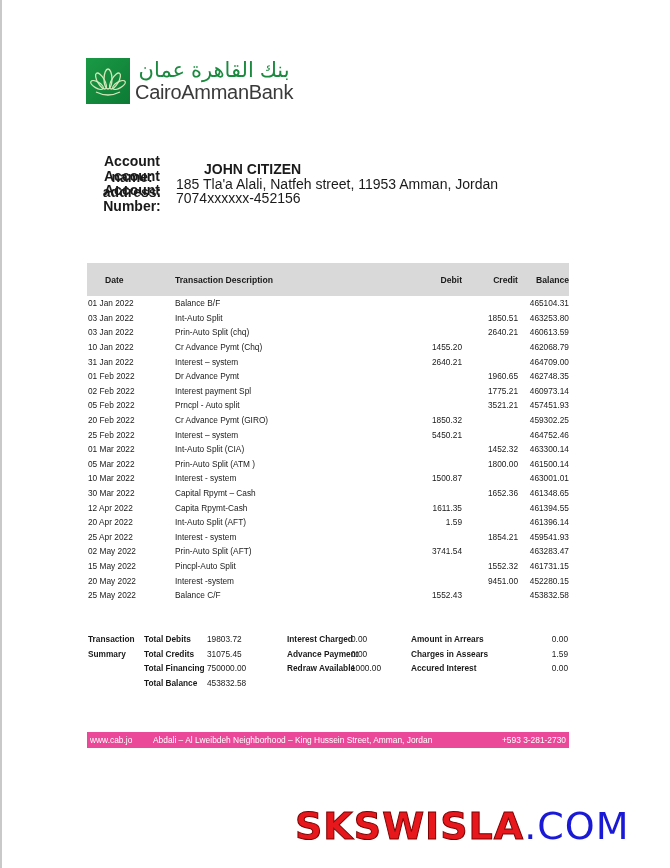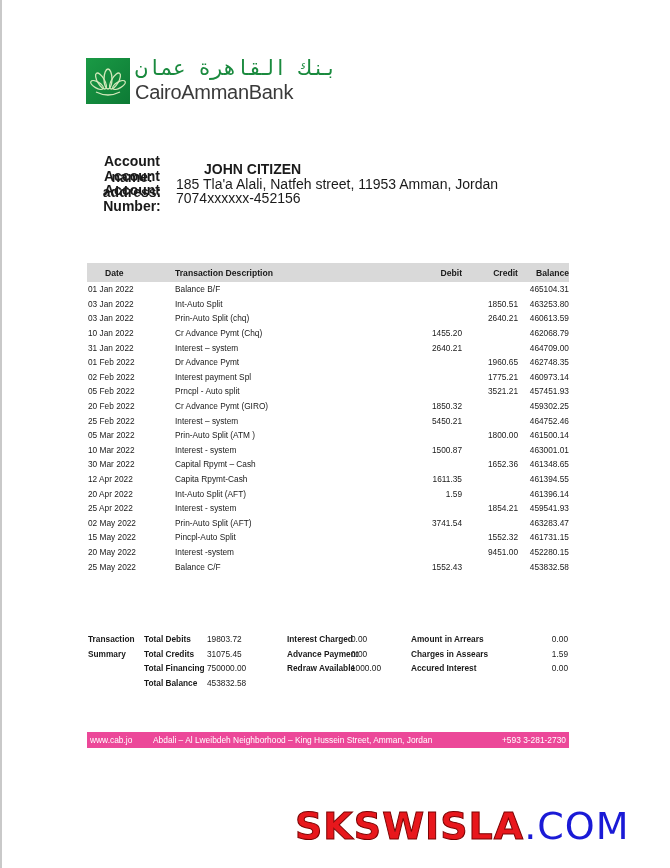--- a/index.html
+++ b/index.html
@@ -4,33 +4,33 @@
   <style>
     * { margin: 0; padding: 0; box-sizing: border-box; }
     html, body { width: 670px; height: 868px; background: #ffffff; overflow: hidden; }
     body { font-family: "Liberation Sans", sans-serif; color: #1a1a1a; position: relative; }
     .page-edge { position: absolute; left: 0; top: 0; width: 2px; height: 868px; background: #c9c9c9; }
 
     
     .logo { position: absolute; left: 86px; top: 58px; height: 46px; display: flex; align-items: center; }
     .logo-mark { width: 44px; height: 46px; background: linear-gradient(135deg, #1a9a45 0%, #0d7a35 100%); display: flex; align-items: center; justify-content: center; }
     .logo-text { margin-left: 5px; display: flex; flex-direction: column; justify-content: center; }
-    .logo-arabic { font-family: Liberation Mono, monospace; font-size: 21px; color: #1a8a3e; line-height: 22px; direction: rtl; text-align: right; letter-spacing: 0px; }
+    .logo-arabic { font-family: Liberation Sans, sans-serif; font-size: 21px; color: #1a8a3e; line-height: 22px; direction: rtl; text-align: center; letter-spacing: 0px; }
     .logo-latin { font-family: "Liberation Sans", sans-serif; font-size: 20px; color: #3a3a3a; line-height: 22px; letter-spacing: -0.3px; }
 
     
     .acct { position: absolute; left: 88px; top: 162px; font-size: 14px; text-align: center; }
     .acct-row { display: flex; height: 14.5px; align-items: center; }
     .acct-label { width: 88px; font-weight: bold; }
     .acct-value { }
     .acct-value.bold { font-weight: bold; margin-left: 28px; }
 
     
     .tx-table { position: absolute; left: 87px; top: 263px; width: 482px; font-size: 8.3px; }
-    .tx-head { display: flex; height: 19px; align-items: center; background: #d9d9d9; font-weight: bold; font-size: 8.6px; }
+    .tx-head { display: flex; height: 33px; align-items: center; background: #d9d9d9; font-weight: bold; font-size: 8.6px; }
     .tx-row { display: flex; height: 14.6px; align-items: center; }
     .c-date { width: 88px; padding-left: 1px; }
     .tx-head .c-date { padding-left: 18px; }
     .c-desc { width: 228px; }
     .c-debit { width: 59px; text-align: right; }
     .tx-head .c-debit { text-align: right; padding-right: 0px; }
     .c-credit { width: 56px; text-align: right; }
     .c-balance { width: 51px; text-align: right; }
 
     
@@ -170,20 +170,27 @@
         <span class="c-balance">459302.25</span>
       </div>
       <div class="tx-row">
         <span class="c-date">25 Feb 2022</span>
         <span class="c-desc">Interest – system</span>
         <span class="c-debit">5450.21</span>
         <span class="c-credit"></span>
         <span class="c-balance">464752.46</span>
       </div>
       <div class="tx-row">
+        <span class="c-date">01 Mar 2022</span>
+        <span class="c-desc">Int-Auto Split (CIA)</span>
+        <span class="c-debit"></span>
+        <span class="c-credit">1452.32</span>
+        <span class="c-balance">463300.14</span>
+      </div>
+      <div class="tx-row">
         <span class="c-date">05 Mar 2022</span>
         <span class="c-desc">Prin-Auto Split (ATM )</span>
         <span class="c-debit"></span>
         <span class="c-credit">1800.00</span>
         <span class="c-balance">461500.14</span>
       </div>
       <div class="tx-row">
         <span class="c-date">10 Mar 2022</span>
         <span class="c-desc">Interest  - system</span>
         <span class="c-debit">1500.87</span>

